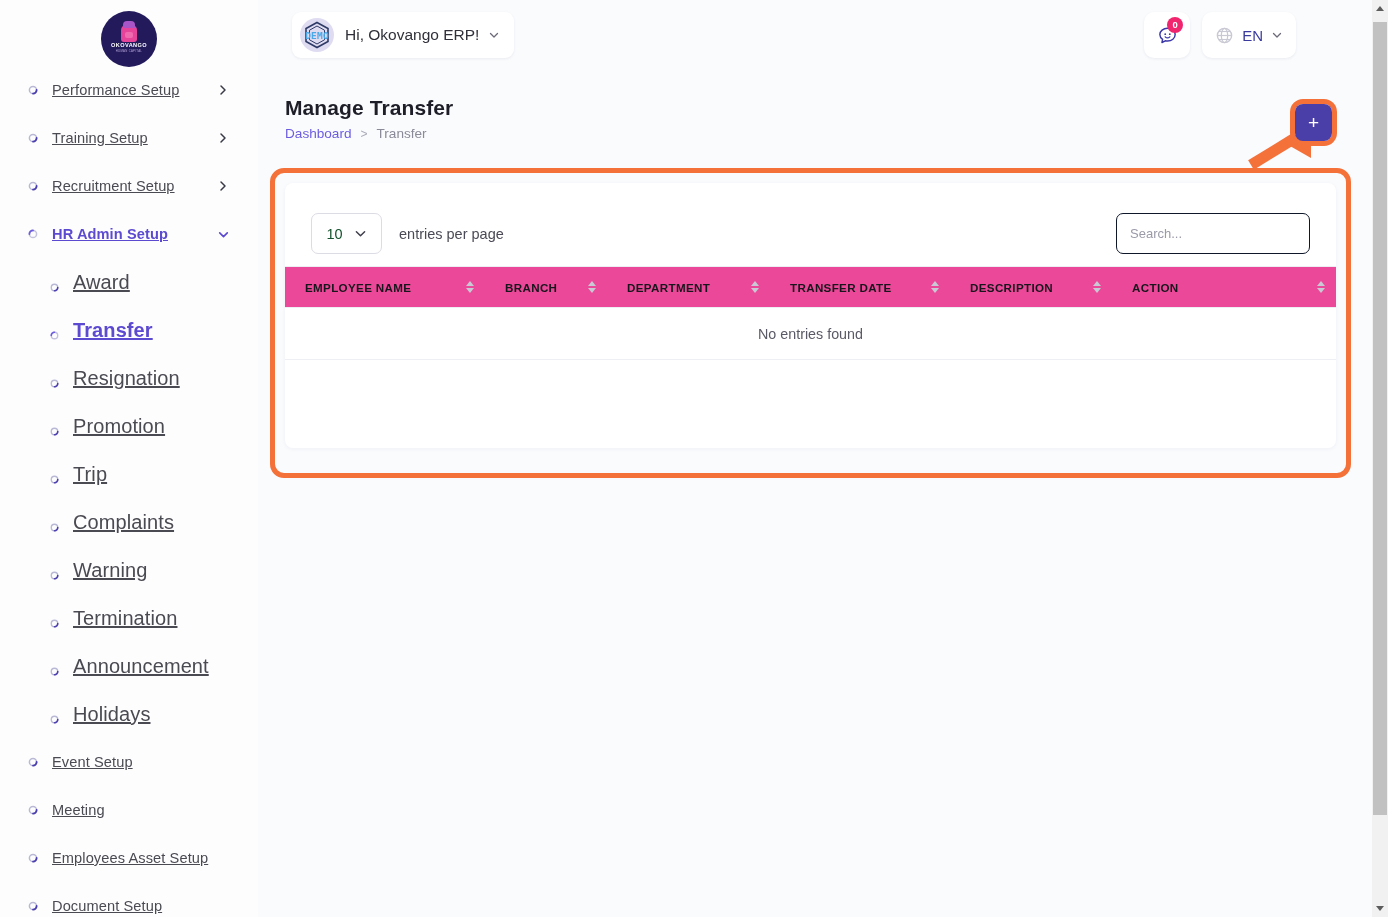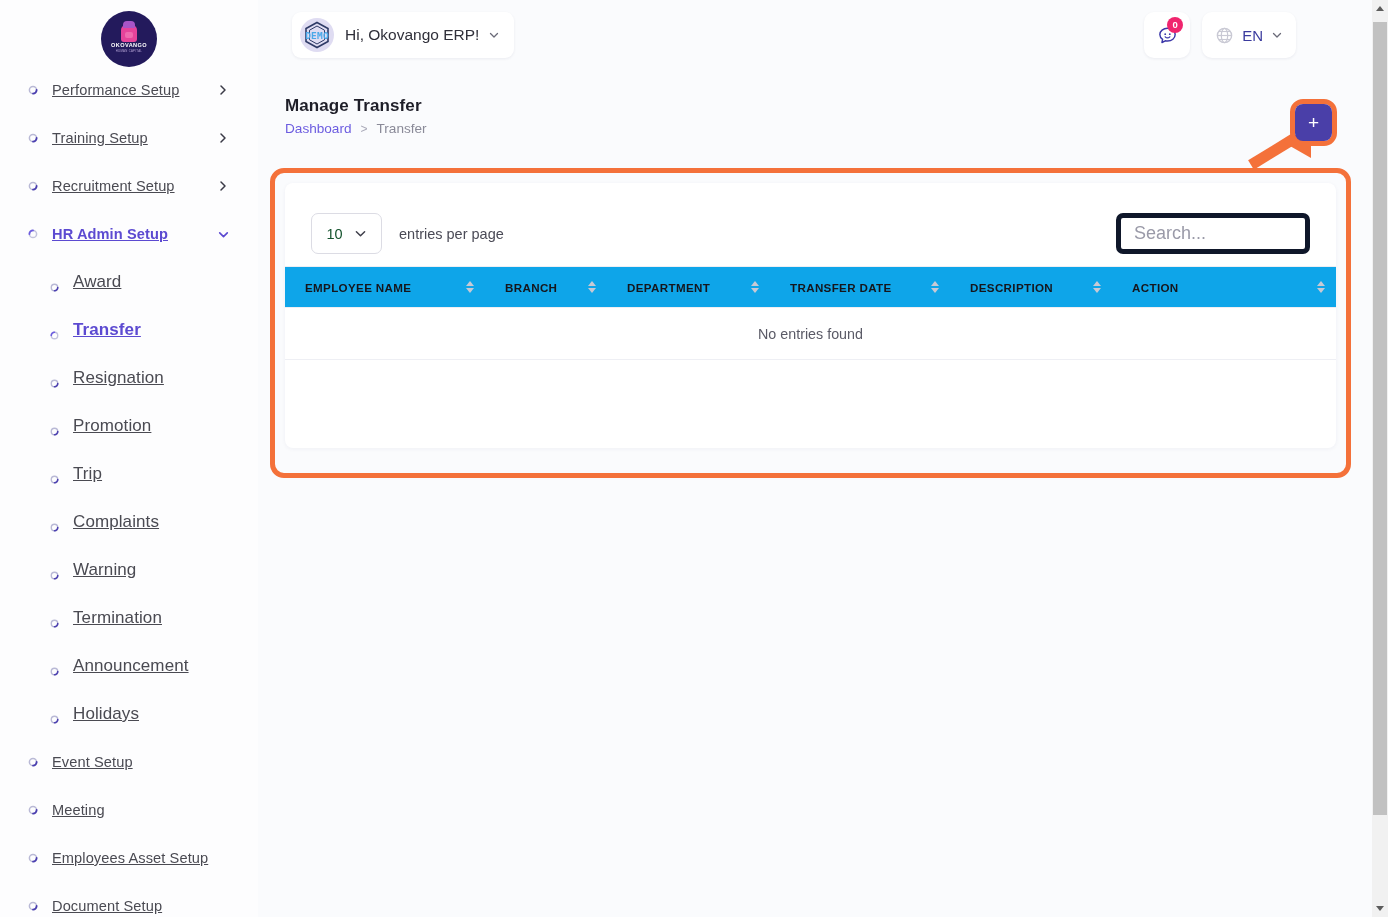--- a/index.html
+++ b/index.html
@@ -141,21 +141,21 @@
     align-items: center;
     height: 48px;
     padding-left: 50px;
     cursor: pointer;
   }
   .nav-sub .ring {
     width: 9px; height: 9px;
     flex: 0 0 9px;
     margin-right: 14px;
   }
-  .nav-sub .nav-label { font-size: 17px; }
+  .nav-sub .nav-label { font-size: 20px; }
   .nav-sub.active .nav-label {
     color: #5c4ad1;
     font-weight: bold;
   }
 
   
   #topbar {
     position: absolute;
     left: 258px; top: 0;
     width: 1100px;
@@ -261,21 +261,21 @@
     color: #3b3b9e;
     font-weight: 500;
   }
 
   
   #page-head {
     position: absolute;
     left: 285px; top: 95px;
   }
   #page-title {
-    font-size: 17px;
+    font-size: 21px;
     color: #1e1e28;
     letter-spacing: 0.1px;
     line-height: 1.25;
   }
   .crumbs {
     display: flex;
     align-items: center;
     gap: 9px;
     margin-top: 5px;
     font-size: 13.6px;
@@ -360,33 +360,33 @@
     cursor: pointer;
   }
   .entries-val { font-size: 14.5px; color: #14532d; }
   .entries-lbl {
     font-size: 14.5px;
     color: #4a4a56;
     margin-left: 17px;
   }
   .search-box {
     width: 194px; height: 41px;
-    border: 5px solid #0f172a;
+    border: 1px solid #0f172a;
     border-radius: 7px;
     background: #ffffff;
     padding: 0 13px;
-    font-size: 18px;
+    font-size: 13px;
     color: #3e3e4a;
     font-family: "Liberation Sans", sans-serif;
     outline: none;
   }
   .search-box::placeholder { color: #9a9aa8; }
 
   table { width: 100%; border-collapse: collapse; }
-  thead tr { background: #0ea5e9; }
+  thead tr { background: #ec4899; }
   thead th {
     height: 41px;
     font-size: 11.6px;
     font-weight: bold;
     color: #16161c;
     letter-spacing: 0.35px;
     text-align: left;
     padding: 0;
     border-top: 1px solid #edeef3;
     border-bottom: 1px solid #edeef3;

